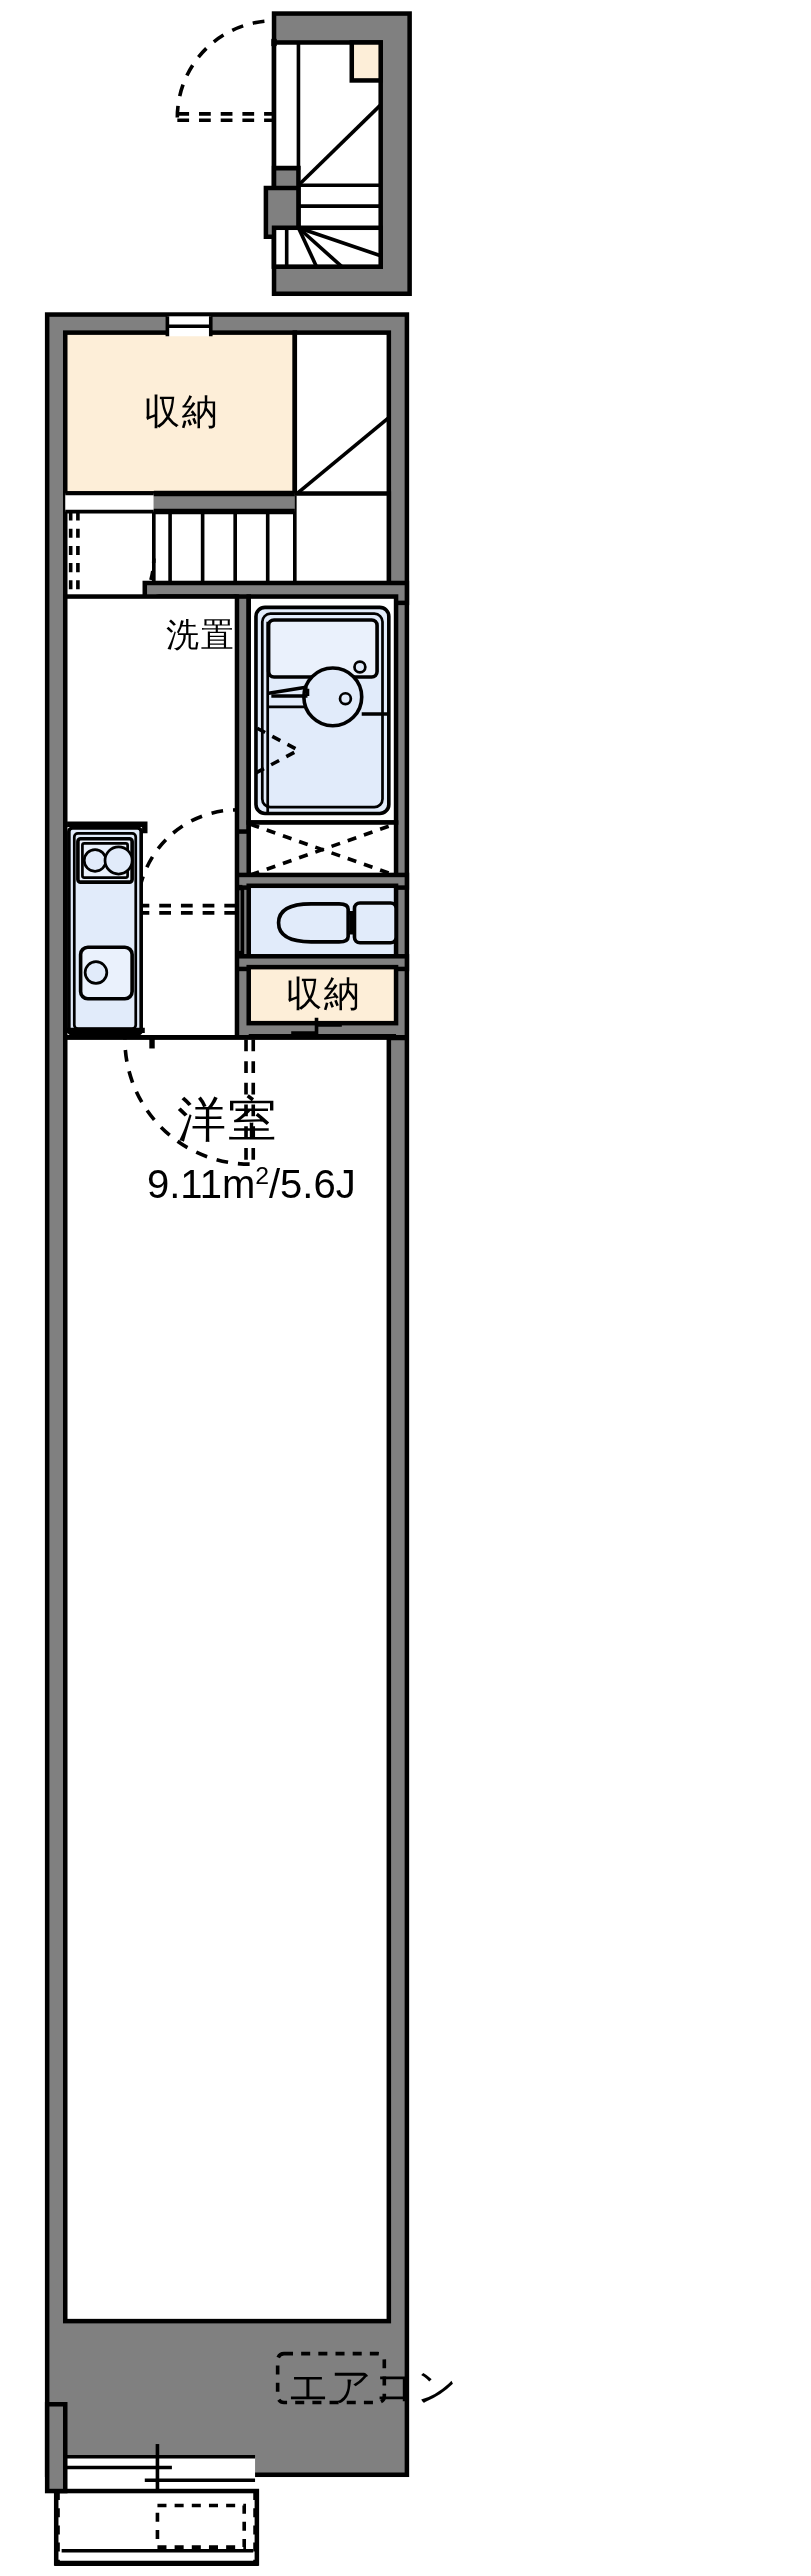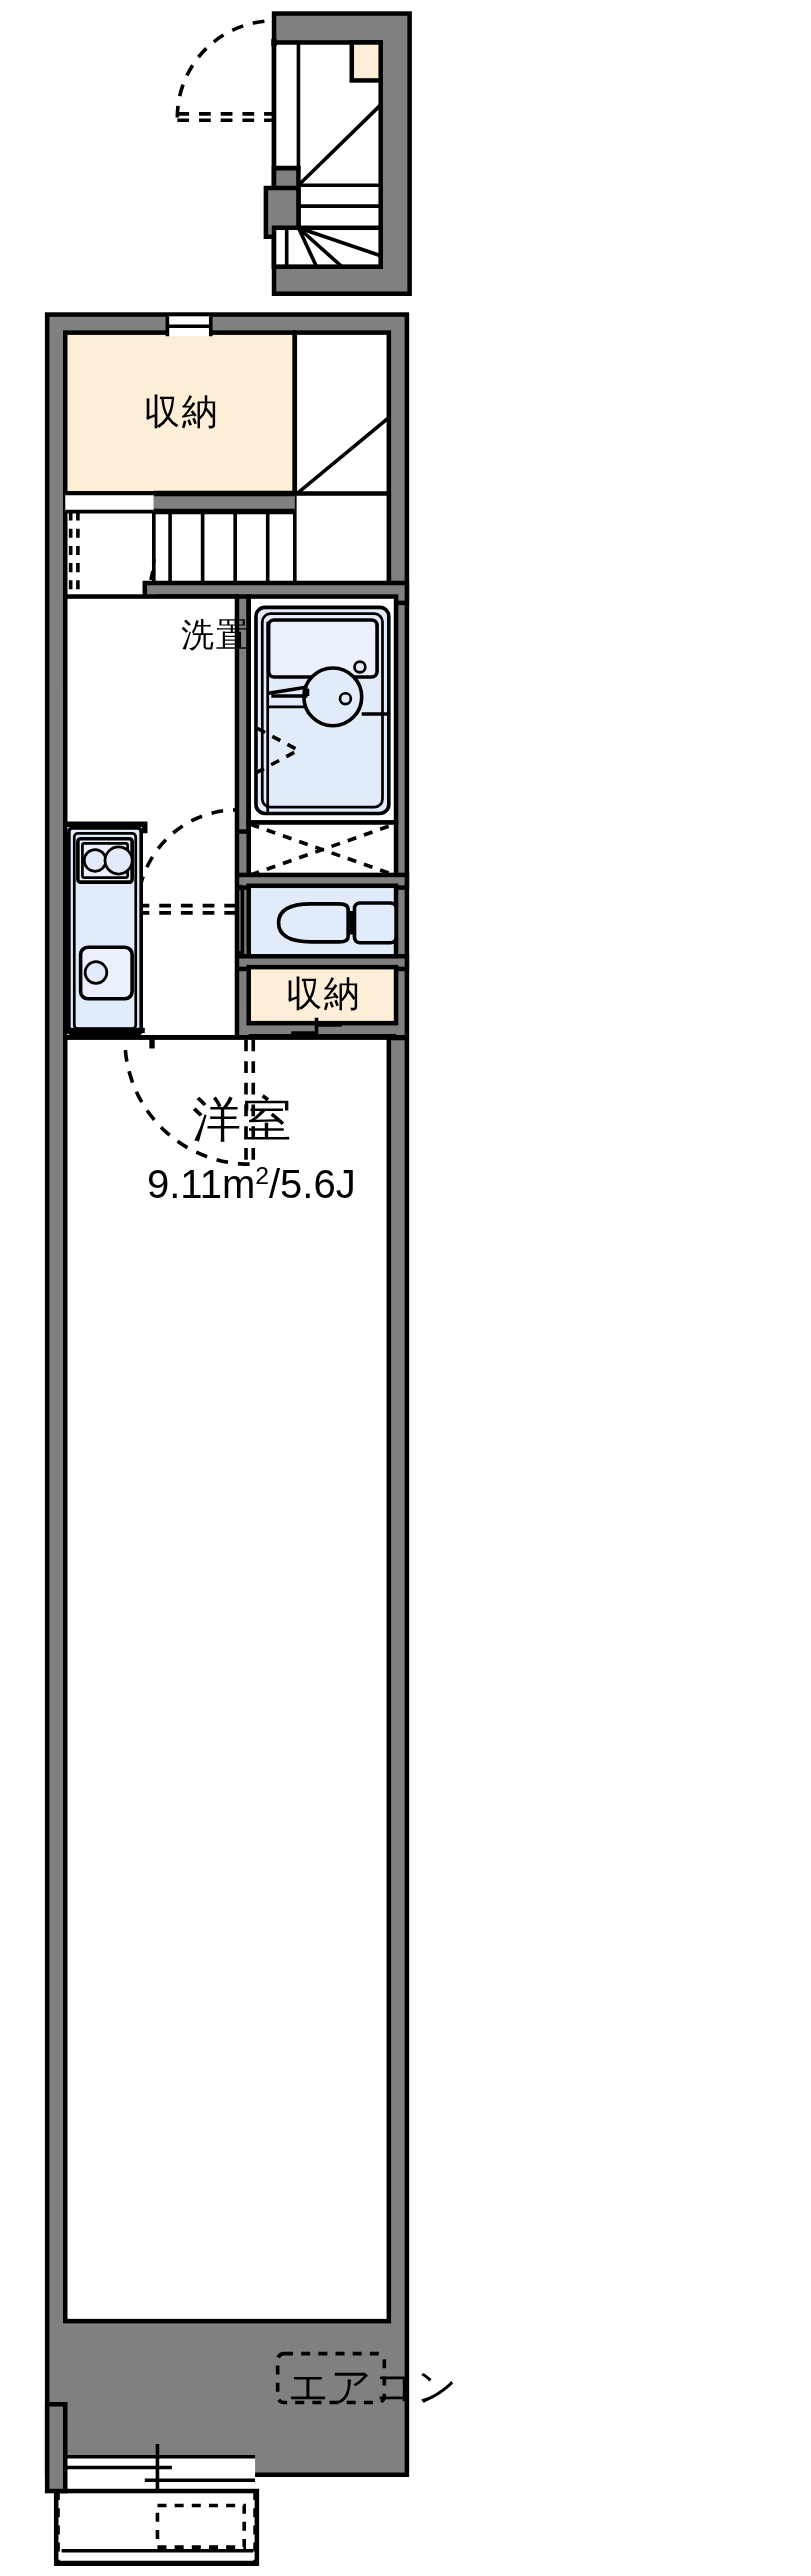--- a/index.html
+++ b/index.html
@@ -234,25 +234,25 @@
       <path class="dash-sm" d="M 64 2756 L 64 2836"></path>
       <path class="dash-sm" d="M 282 2756 L 282 2836"></path>
       <rect class="dash-sm" x="174" y="2772" width="96" height="46"></rect>
 
       <rect class="wall-fill" x="52" y="2660" width="20" height="96"></rect>
     </g>
   </svg>
 
   <div class="lbl lbl-storage" style="left:144px; top:394px;">収納</div>
 
-  <div class="lbl lbl-wash" style="left:181px; top:618px;">洗置</div>
+  <div class="lbl lbl-wash" style="left:166px; top:618px;">洗置</div>
 
   <div class="lbl lbl-storage" style="left:286px; top:976px;">収納</div>
 
-  <div class="lbl lbl-room-name" style="left:192px; top:1095px;">洋室</div>
+  <div class="lbl lbl-room-name" style="left:177px; top:1095px;">洋室</div>
 
   <div class="lbl lbl-room-area" style="left:147px; top:1164px;">
     <span>9.11m</span><span class="sup">2</span><span>/5.6J</span>
   </div>
 
   <div class="lbl lbl-ac" style="left:288px; top:2366px;">エアコン</div>
 
 </div>
 
 

